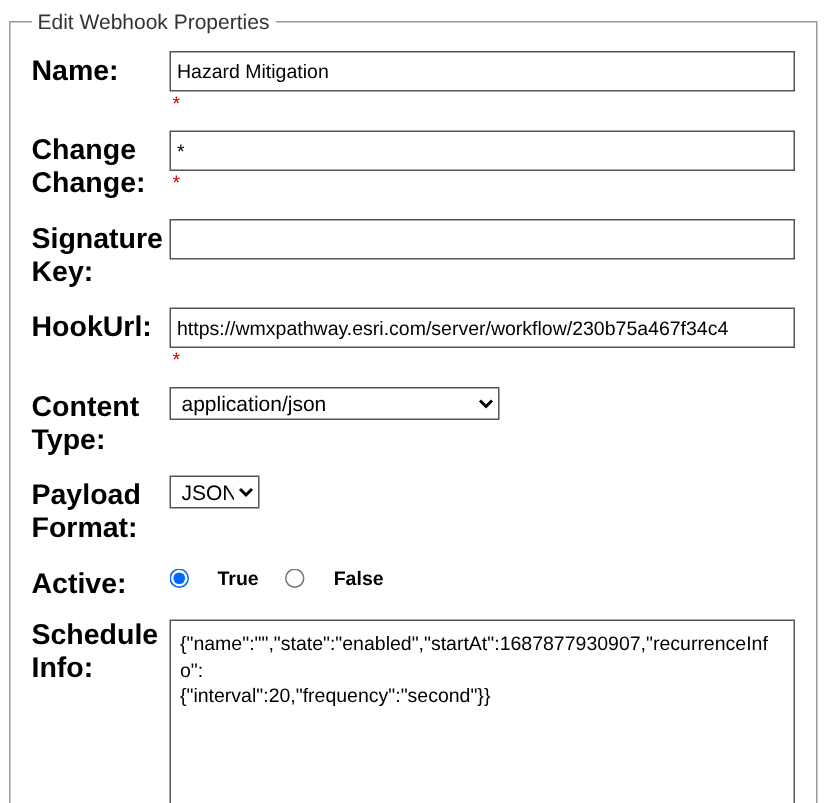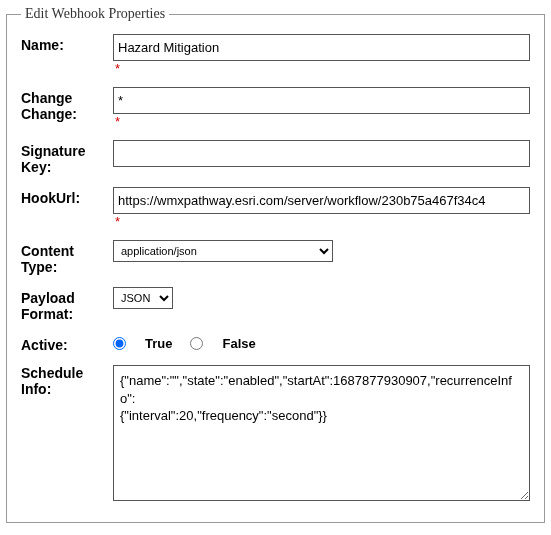--- a/index.html
+++ b/index.html
@@ -15,33 +15,32 @@
     }
     fieldset {
       border: 1px solid #999;
       padding: 12px 14px 18px 14px;
       margin: 0;
     }
     legend {
       font-size: 14px;
       padding: 0 4px;
       color: #333;
-      font-family: Liberation Serif, serif;
     }
     .row {
       display: flex;
       align-items: flex-start;
       margin-bottom: 12px;
     }
     .label-col {
       width: 92px;
       flex-shrink: 0;
       font-weight: bold;
       padding-top: 3px;
-      font-size: 14px;
+      font-size: 19px;
     }
     .field-col {
       flex: 1;
       min-width: 0;
     }
     .field-col input[type="text"] {
       width: 100%;
       height: 27px;
       border: 1px solid #555;
       padding: 1px 4px;
@@ -51,21 +50,21 @@
     .req {
       color: #d00000;
       font-size: 13px;
       line-height: 1;
       margin-top: 1px;
       margin-left: 2px;
     }
     select {
       border: 1px solid #555;
       height: 22px;
-      font-size: 11px;
+      font-size: 14px;
       background: #fff;
       font-family: Arial, Helvetica, sans-serif;
     }
     .sel-content {
       width: 220px;
       padding-left: 3px;
     }
     .sel-payload {
       width: 60px;
       padding-left: 3px;

